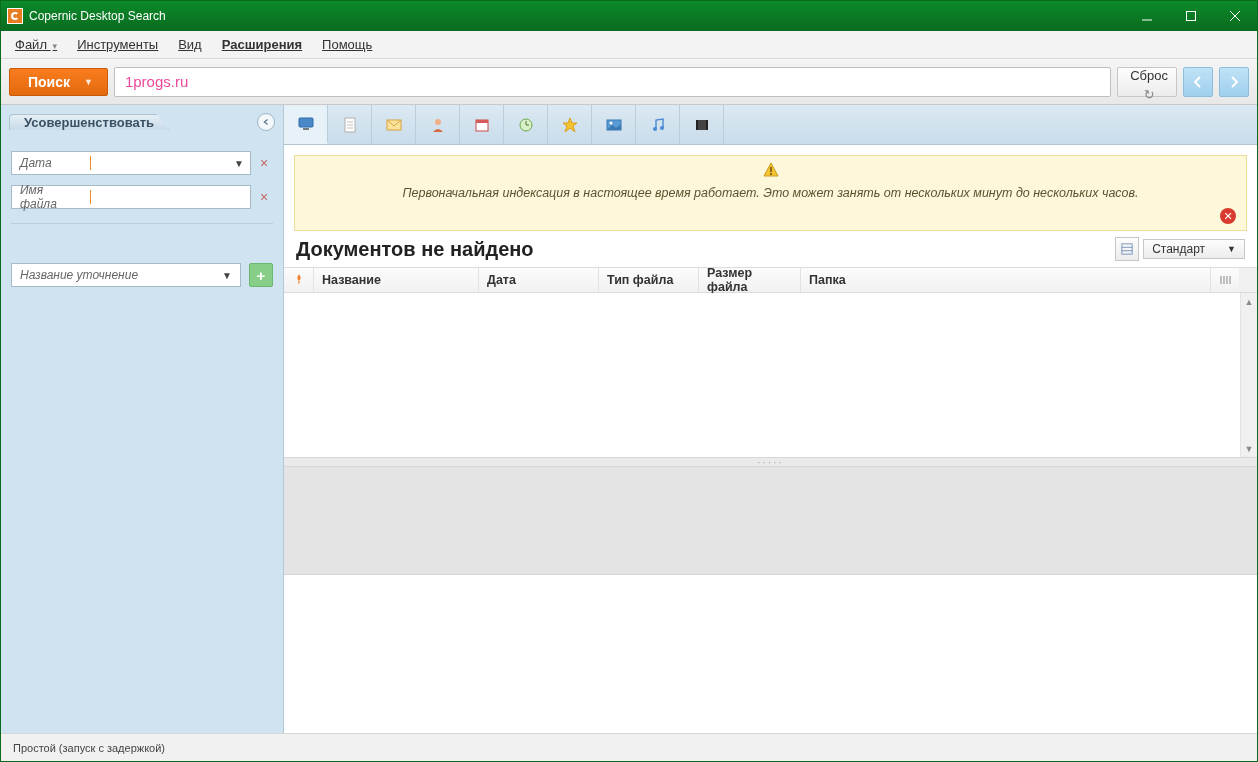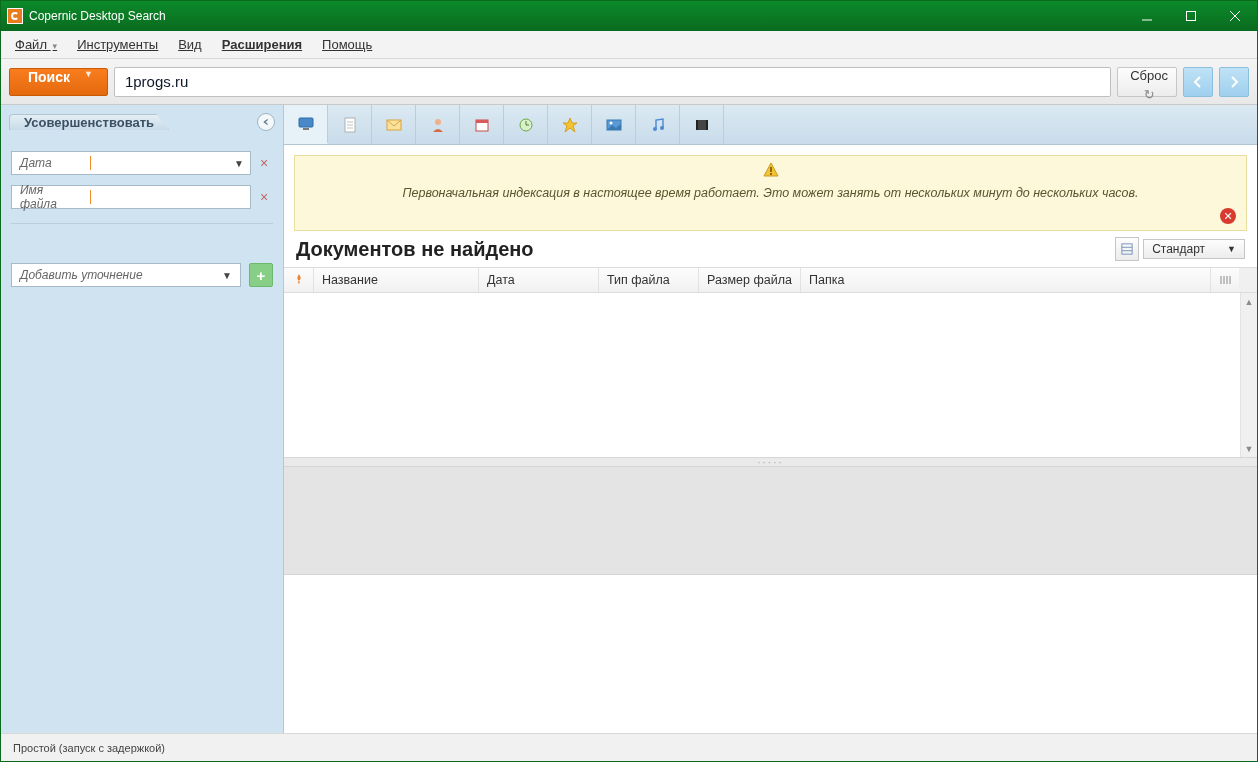--- a/index.html
+++ b/index.html
@@ -16,23 +16,23 @@
 .win-btn svg { width: 12px; height: 12px; stroke: #fff; stroke-width: 1; fill: none; }
 
 
 .menubar { height: 28px; background: #f3f3f3; border-bottom: 1px solid #d8d8d8; display: flex; align-items: center; padding: 0 4px; font-size: 13px; color: #333; text-decoration: underline; }
 .menu-item { padding: 4px 10px; cursor: pointer; }
 .menu-item u { text-decoration: underline; }
 .menu-item.bold { font-weight: 600; }
 
 
 .searchrow { height: 46px; background: linear-gradient(#f4f4f4, #e8e8e8); border-bottom: 1px solid #c9c9c9; display: flex; align-items: center; padding: 0 8px; gap: 6px; }
-.search-btn { height: 28px; background: linear-gradient(#f97d1e, #e46a0e); color: #fff; font-weight: 600; font-size: 14px; padding: 0 14px 0 18px; display: flex; align-items: flex-start; border: 1px solid #c85a08; border-radius: 2px; cursor: pointer; }
+.search-btn { height: 28px; background: linear-gradient(#f97d1e, #e46a0e); color: #fff; font-weight: 600; font-size: 14px; padding: 0 14px 0 18px; display: flex; align-items: center; border: 1px solid #c85a08; border-radius: 2px; cursor: pointer; }
 .search-btn .caret { margin-left: 14px; font-size: 9px; opacity: .85; }
-.search-input { flex: 1; height: 30px; border: 1px solid #bfbfbf; background: #fff; border-radius: 2px; font-size: 15px; padding: 0 10px; color: #0f172a; }
+.search-input { flex: 1; height: 30px; border: 1px solid #bfbfbf; background: #fff; border-radius: 2px; font-size: 15px; padding: 0 10px; color: #ec4899; }
 .reset-btn { height: 30px; border: 1px solid #c6c6c6; background: linear-gradient(#fdfdfd,#ececec); font-size: 13px; padding: 0 8px 0 12px; display: flex; align-items: center; border-radius: 2px; cursor: pointer; color: #333; gap: 4px; flex-direction: column; }
 .nav-btn { width: 30px; height: 30px; background: linear-gradient(#bfe2f6,#9fcfee); border: 1px solid #8cbede; border-radius: 2px; display: flex; align-items: center; justify-content: center; color: #fff; cursor: pointer; }
 .nav-btn svg { width: 12px; height: 12px; stroke: #fff; stroke-width: 2; fill: none; }
 
 
 .body { flex: 1; display: flex; min-height: 0; }
 .sidebar { width: 283px; background: #cfe4f0; border-right: 1px solid #b3c8d4; display: flex; flex-direction: column; }
 
 .refine-header { height: 34px; display: flex; align-items: center; padding: 0 8px; gap: 6px; }
 .refine-tab { background: linear-gradient(#e4eef4,#c8dbe9); border: 1px solid #b0c4d2; border-bottom: none; padding: 0 14px; font-size: 13px; color: #3a5264; font-weight: 600; border-radius: 4px 4px 0 0; clip-path: polygon(0 0, 92% 0, 100% 100%, 0 100%); }
@@ -64,21 +64,21 @@
 .alert { margin:10px 10px 0; background:#fdf8d9; border:1px solid #e8df9e; padding:6px 10px; display:flex; align-items:center; font-size:12.5px; color:#5a5430; font-style:italic; gap:8px;flex-direction:column; }
 .alert-ico { width:16px; height:16px; }
 .alert-close { margin-left:auto; width:16px; height:16px; background:#d93a2f; border-radius:50%; color:#fff; display:flex; align-items:center; justify-content:center; font-size:11px; cursor:pointer; font-style:normal; }
 
 .results-header { display:flex; align-items:center; padding:6px 12px; }
 .results-title { font-size:20px; font-weight:600; color:#222; flex:1; }
 .view-btn-ico { width:24px; height:24px; border:1px solid #c6c6c6; background:linear-gradient(#fdfdfd,#ececec); margin-right:4px; display:flex; align-items:center; justify-content:center; cursor:pointer; }
 .view-select { height:20px; border:1px solid #c6c6c6; background:linear-gradient(#fdfdfd,#ececec); font-size:12px; padding:0 8px; display:flex; align-items:center; gap:22px; cursor:pointer; color:#333; }
 
 .grid-header { height:26px; display:flex; border-top:1px solid #dcdcdc; border-bottom:1px solid #dcdcdc; font-size:12.5px; color:#333; background:linear-gradient(#fcfcfc,#f1f1f1); }
-.gh-cell { border-right:1px solid #e2e2e2; padding:4px 8px; display:flex; align-items:center; }
+.gh-cell { border-right:1px solid #e2e2e2; padding:4px 8px; display:flex; align-items:center;font-weight:bold; }
 .gh-flame { width:30px; justify-content:center; }
 .gh-name { width:165px; }
 .gh-date { width:120px; }
 .gh-type { width:100px; }
 .gh-size { width:102px; }
 .gh-folder { flex:1; }
 .gh-end { width:28px; border-right:none; justify-content:center; }
 .gh-scroll { width:18px; border-right:none; background:#f0f0f0; }
 
 .grid-body { flex:0 0 164px; background:#fff; position:relative; }
@@ -178,21 +178,21 @@
           <div class="refine-field">
             <span class="refine-label">Имя файла</span>
             <span class="refine-div"></span>
           </div>
           <div class="refine-del">×</div>
         </div>
         <div class="refine-spacer"></div>
       </div>
       <div class="add-row">
         <div class="add-select">
-          <span>Добавить уточнение</span>
+          <span>Название уточнение</span>
           <span class="ac">▼</span>
         </div>
         <div class="add-btn">+</div>
       </div>
     </div>
 
     <div class="main">
 
       <div class="category-tabs">
         <div class="cat-tab active">

